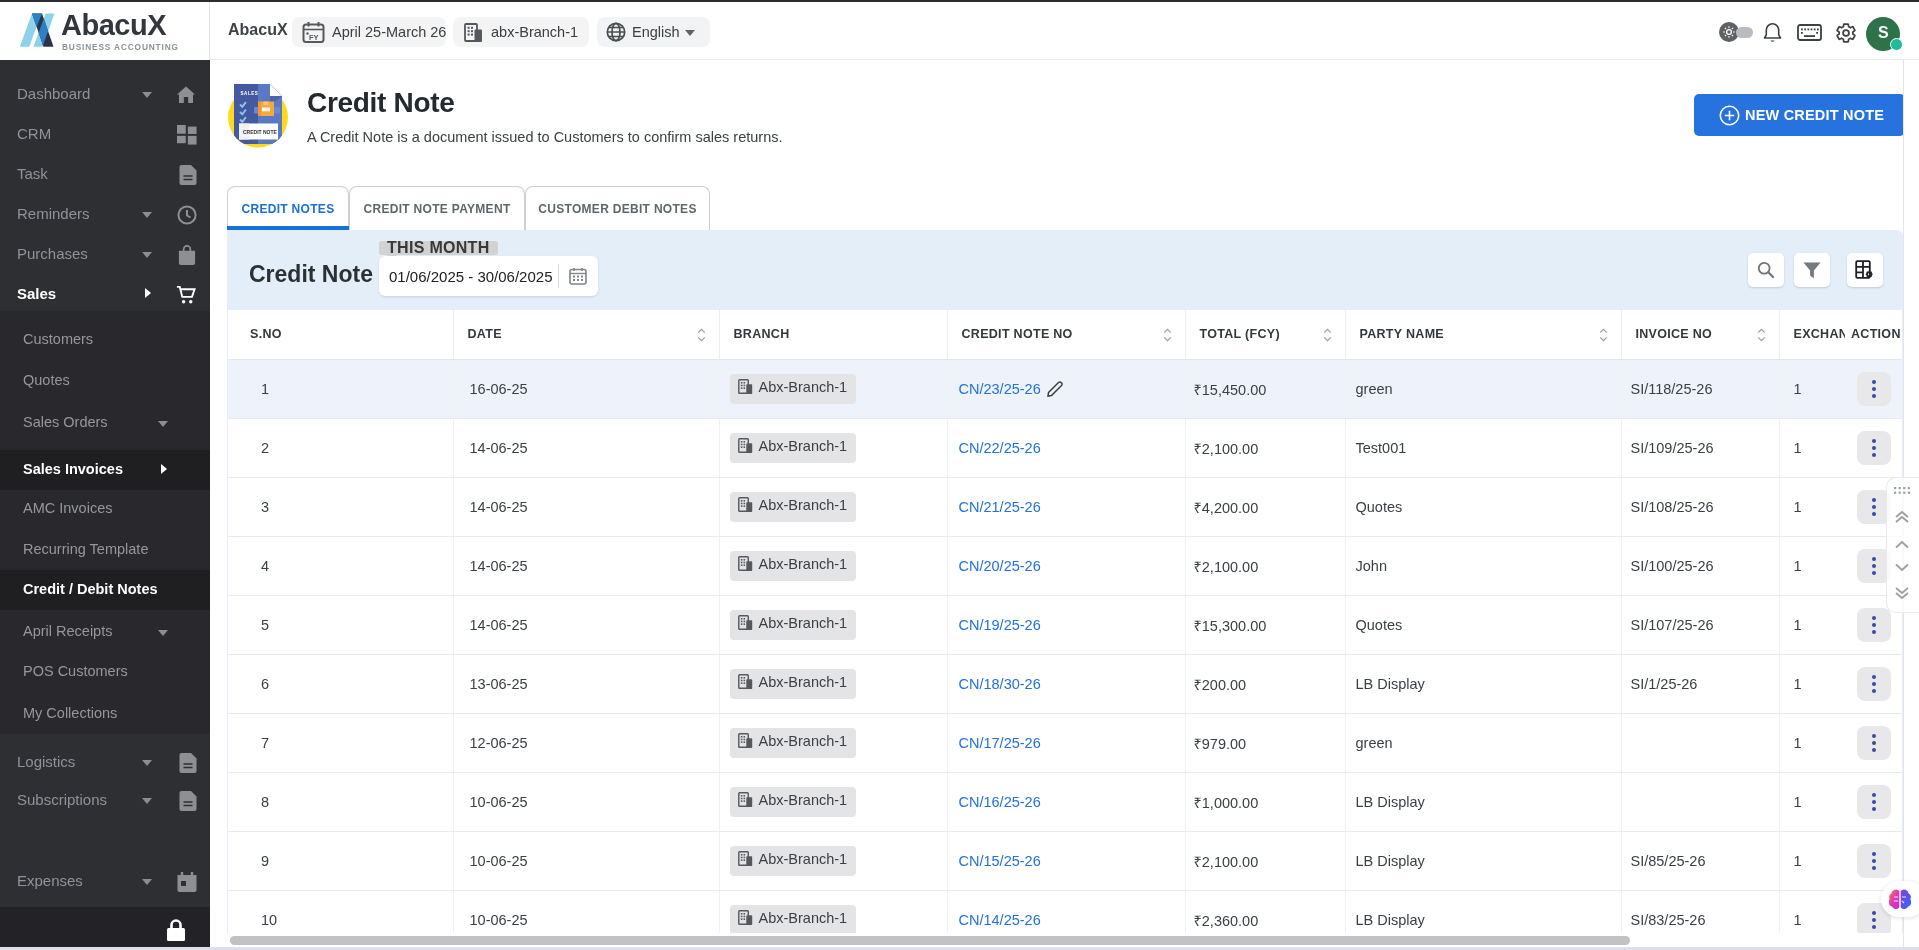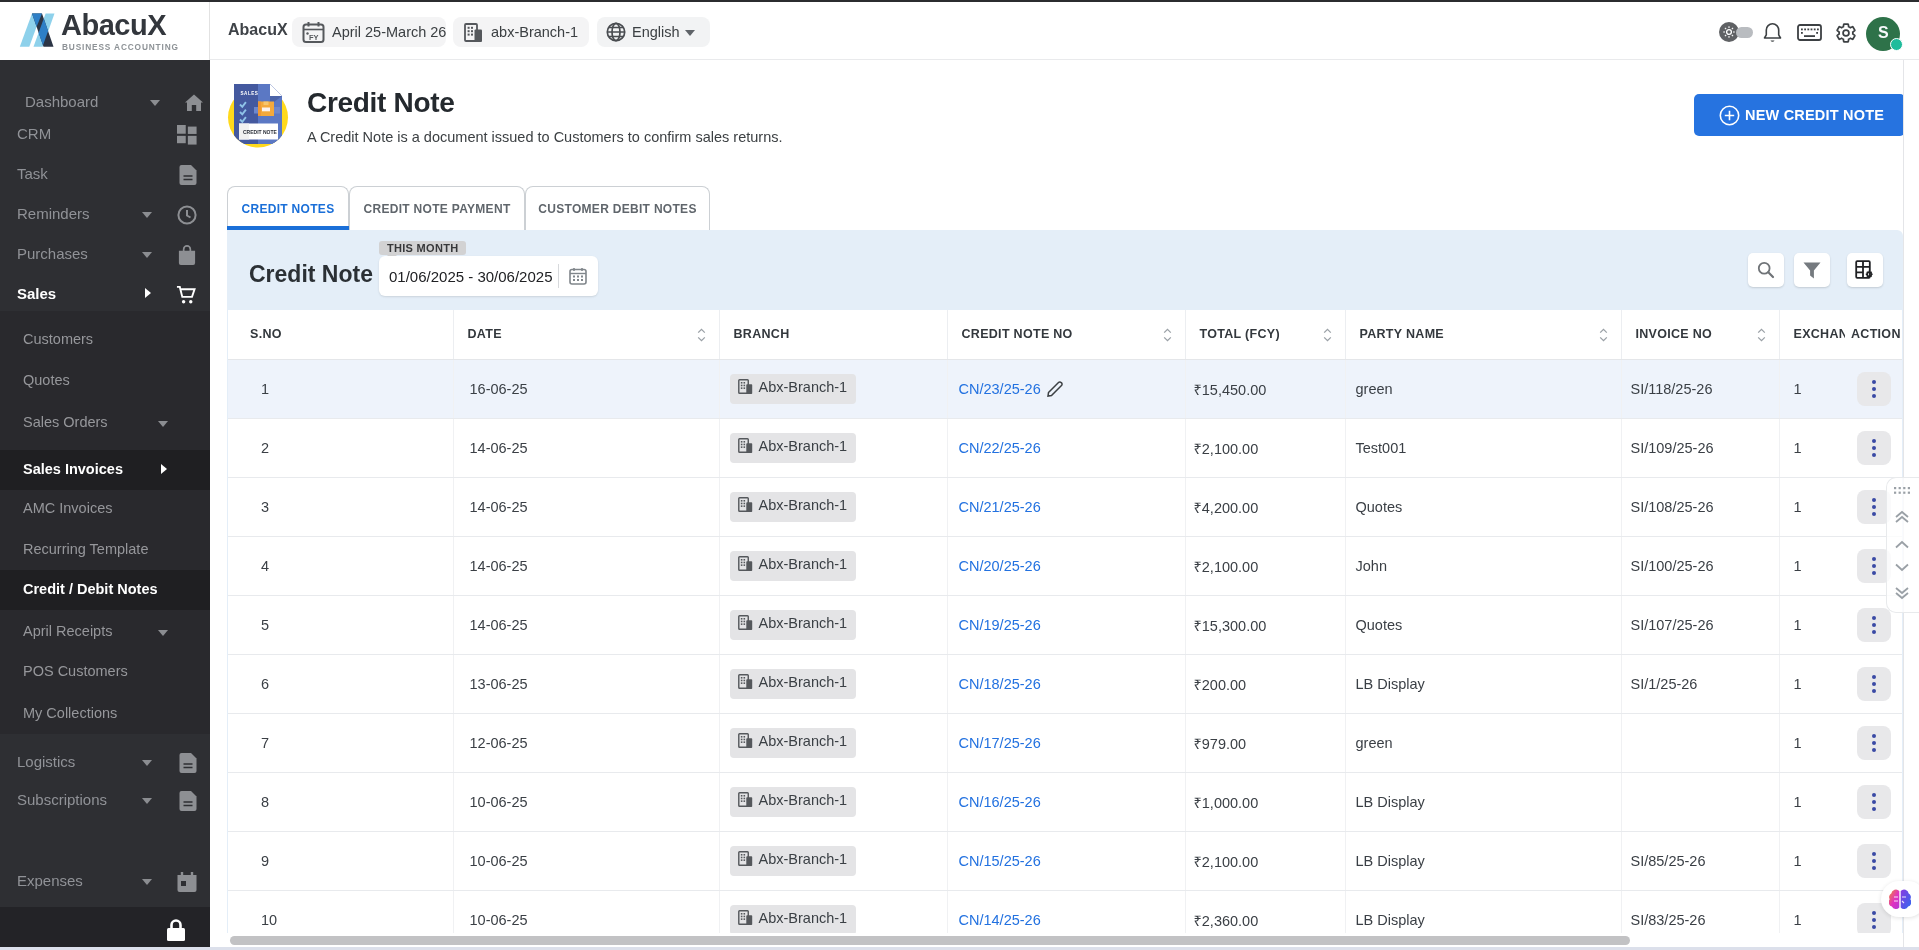--- a/index.html
+++ b/index.html
@@ -42,21 +42,21 @@
 
 
 #tabs { position:absolute; left:210px; top:184px; width:1709px; height:46px; background:#fff; z-index:5; }
 .tab { position:absolute; top:2px; height:44px; border:1px solid #ccd0d4; border-bottom:none; border-radius:8px 8px 0 0; background:#fff; font-size:12px; font-weight:bold; color:#60666c; letter-spacing:0.3px; text-align:center; line-height:44px; }
 .tab.on { color:#1a6fd8; font-weight:bold; }
 #tabline { position:absolute; left:17px; top:42px; width:122px; height:4px; background:#1a6fd8; }
 
 
 #card { position:absolute; left:227px; top:230px; width:1676px; height:717px; background:#e4eef8; border-radius:0 6px 0 0; }
 #cardtitle { position:absolute; left:22px; top:31px; font-size:23px; font-weight:bold; color:#2b3035; }
-#tmchip { position:absolute; left:152px; top:11px; height:14px; background:#d2d2d3; border-radius:3px; padding:0 8px; font-size:11px; font-weight:bold; color:#37383a; line-height:14px; letter-spacing:0.3px; }
+#tmchip { position:absolute; left:152px; top:11px; height:14px; background:#d2d2d3; border-radius:3px; padding:0 8px; font-size:16px; font-weight:bold; color:#37383a; line-height:14px; letter-spacing:0.3px; }
 #tmchip:after { content:""; position:absolute; left:8px; top:14px; border-left:5px solid transparent; border-right:5px solid transparent; border-top:5px solid #d2d2d3; }
 #dateinput { position:absolute; left:152px; top:26px; width:219px; height:40px; background:#fff; border-radius:6px; box-shadow:0 1px 2px rgba(60,64,67,.15); }
 #dateinput .dt { position:absolute; left:10px; top:12px; font-size:15px; color:#202124; }
 #dateinput .sep { position:absolute; left:331px; top:8px; width:1px; height:24px; background:#d7d9dc; }
 .cbtn { position:absolute; top:23px; width:36px; height:34px; background:#fff; border-radius:5px; box-shadow:0 1px 2px rgba(60,64,67,.2); }
 
 
 #tbl { position:absolute; left:1px; top:80px; width:1674px; background:#fff; border-collapse:collapse; table-layout:fixed; }
 #tbl th { height:49px; font-size:12.5px; font-weight:bold; color:#33383d; text-align:left; letter-spacing:0.3px; border-bottom:1px solid #e4e6e9; border-right:1px solid #eceef1; background:#fff; position:relative; }
 #tbl td { height:59px; font-size:14.5px; color:#3a3f45; border-bottom:1px solid #e8eaed; border-right:1px solid #f0f1f3; background:#fff; position:relative; }
@@ -87,21 +87,21 @@
       <polygon points="32,11.4 41.4,11.4 29.3,44.8 19.8,44.8" fill="#8ed1eb"></polygon>
       <polygon points="45.6,11.4 54.5,11.4 42.7,44.8 33.5,44.8" fill="#8ed1eb"></polygon>
       <polygon points="32,11.4 42,11.4 53.5,44.8 43.5,44.8" fill="#2c3545"></polygon>
       <polygon points="32,11.4 42,11.4 36.6,24.7" fill="#2e7fc6"></polygon>
       <polygon points="43.8,16.5 48.1,29.1 43.0,43.3 38.6,30.7" fill="#2e7fc6"></polygon>
     </svg>
     <div id="logotext">AbacuX</div>
     <div id="logosub">BUSINESS ACCOUNTING</div>
   </div>
   <div id="menu">
-      <div class="mi" style="top:23px;margin-left:8px;">
+      <div class="mi" style="top:15px;">
         <span class="t">Dashboard</span>
         <span class="car"></span>
         <svg class="ic" style="left:176px" width="20" height="20" viewBox="0 0 20 20">
           <path d="M10 1.5 L19 9.5 L17 9.5 L17 18 L12.2 18 L12.2 12 L7.8 12 L7.8 18 L3 18 L3 9.5 L1 9.5 Z" fill="#8d8f93"></path>
         </svg>
       </div>
       <div class="mi" style="top:55px;">
         <span class="t">CRM</span>
         <svg class="ic" style="left:177px" width="19" height="19" viewBox="0 0 19 19">
           <g fill="#8d8f93">
@@ -539,21 +539,21 @@
                 <g fill="#55585c">
                   <rect x="3.6" y="3.8" width="2" height="2"></rect>
                   <rect x="7" y="3.8" width="2" height="2"></rect>
                   <rect x="3.6" y="7.2" width="2" height="2"></rect>
                   <rect x="7" y="7.2" width="2" height="2"></rect>
                   <rect x="3.6" y="10.6" width="2" height="2"></rect>
                   <rect x="7" y="10.6" width="2" height="2"></rect>
                   <rect x="10.5" y="6.5" width="7.5" height="12.5" rx="1"></rect>
                 </g>
               </svg>Abx-Branch-1</span></td>
-          <td style="padding-left:11px;"><span class="lnk">CN/18/25-26</span></td>
+          <td style="padding-left:11px;"><span class="lnk">CN/18/30-26</span></td>
           <td style="padding-left:8px;">₹200.00</td>
           <td style="padding-left:10px;">LB Display</td>
           <td style="padding-left:9px;">SI/1/25-26</td>
           <td style="padding-left:14px;">1</td>
           <td>
             <div class="kebab">
               <i style="top:8px"></i>
               <i style="top:15px"></i>
               <i style="top:22px"></i>
             </div>

